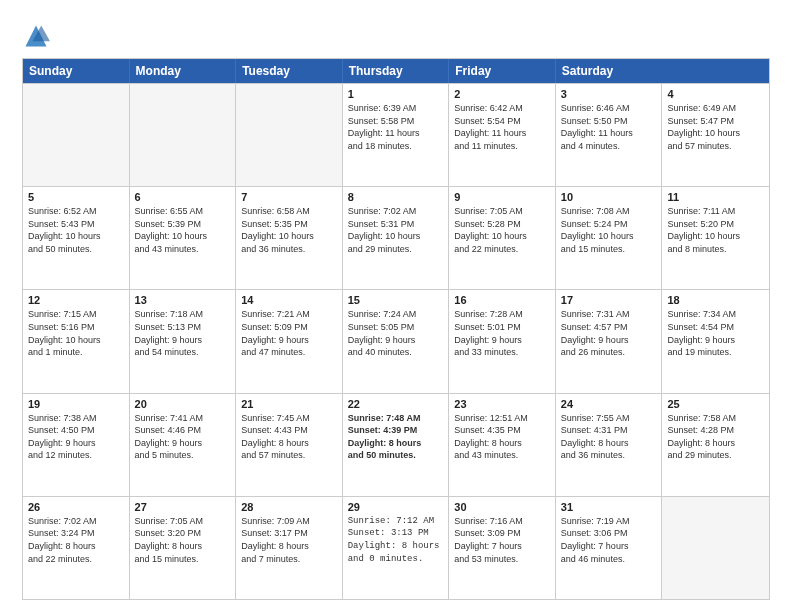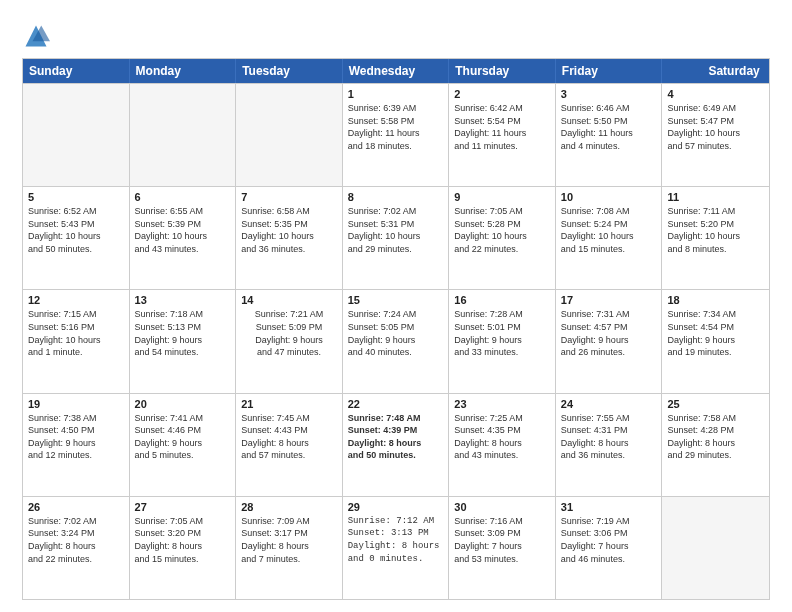--- a/index.html
+++ b/index.html
@@ -67,21 +67,21 @@
       background: #2a5fad;
     }
     .cal-header-cell {
       color: #fff;
       font-weight: bold;
       font-size: 12px;
       padding: 5px 6px;
       border-right: 1px solid #3a6fbd;
       text-align: left;
     }
-    .cal-header-cell:last-child { border-right: none; margin-left: 40px; }
+    .cal-header-cell:last-child { border-right: none; }
     .cal-body {
       flex: 1;
       display: flex;
       flex-direction: column;
     }
     .cal-row {
       display: grid;
       grid-template-columns: repeat(7, 1fr);
       flex: 1;
       border-top: 1px solid #ccc;
@@ -131,21 +131,20 @@
       <div class="month-title"></div>
       <div class="subtitle"></div>
     </div>
   </div>
 
   <div class="calendar">
     <div class="cal-header" id="cal-header">
         <div class="cal-header-cell">Sunday</div>
         <div class="cal-header-cell">Monday</div>
         <div class="cal-header-cell">Tuesday</div>
-        <div class="cal-header-cell">Wednesday</div>
         <div class="cal-header-cell">Thursday</div>
         <div class="cal-header-cell">Friday</div>
         <div class="cal-header-cell">Saturday</div>
       </div>
     <div class="cal-body" id="cal-body">
         <div class="cal-row">
           <div class="cal-cell empty"></div>
           <div class="cal-cell empty"></div>
           <div class="cal-cell empty"></div>
           <div class="cal-cell">
@@ -238,21 +237,21 @@
           </div>
           <div class="cal-cell">
             <span class="day-num">13</span>
             <div class="cell-text" style="white-space: pre-line;">Sunrise: 7:18 AM
 Sunset: 5:13 PM
 Daylight: 9 hours
 and 54 minutes.</div>
           </div>
           <div class="cal-cell">
             <span class="day-num">14</span>
-            <div class="cell-text" style="white-space: pre-line; text-align: center;">Sunrise: 7:21 AM
+            <div class="cell-text" style="white-space: pre-line;">Sunrise: 7:21 AM
 Sunset: 5:09 PM
 Daylight: 9 hours
 and 47 minutes.</div>
           </div>
           <div class="cal-cell">
             <span class="day-num">15</span>
             <div class="cell-text" style="white-space: pre-line;">Sunrise: 7:24 AM
 Sunset: 5:05 PM
 Daylight: 9 hours
 and 40 minutes.</div>
@@ -303,21 +302,21 @@
           </div>
           <div class="cal-cell">
             <span class="day-num">22</span>
             <div class="cell-text" style="white-space: pre-line; font-weight: bold;">Sunrise: 7:48 AM
 Sunset: 4:39 PM
 Daylight: 8 hours
 and 50 minutes.</div>
           </div>
           <div class="cal-cell">
             <span class="day-num">23</span>
-            <div class="cell-text" style="white-space: pre-line;">Sunrise: 7:25 AM
+            <div class="cell-text" style="white-space: pre-line;">Sunrise: 12:51 AM
 Sunset: 4:35 PM
 Daylight: 8 hours
 and 43 minutes.</div>
           </div>
           <div class="cal-cell">
             <span class="day-num">24</span>
             <div class="cell-text" style="white-space: pre-line;">Sunrise: 7:55 AM
 Sunset: 4:31 PM
 Daylight: 8 hours
 and 36 minutes.</div>

